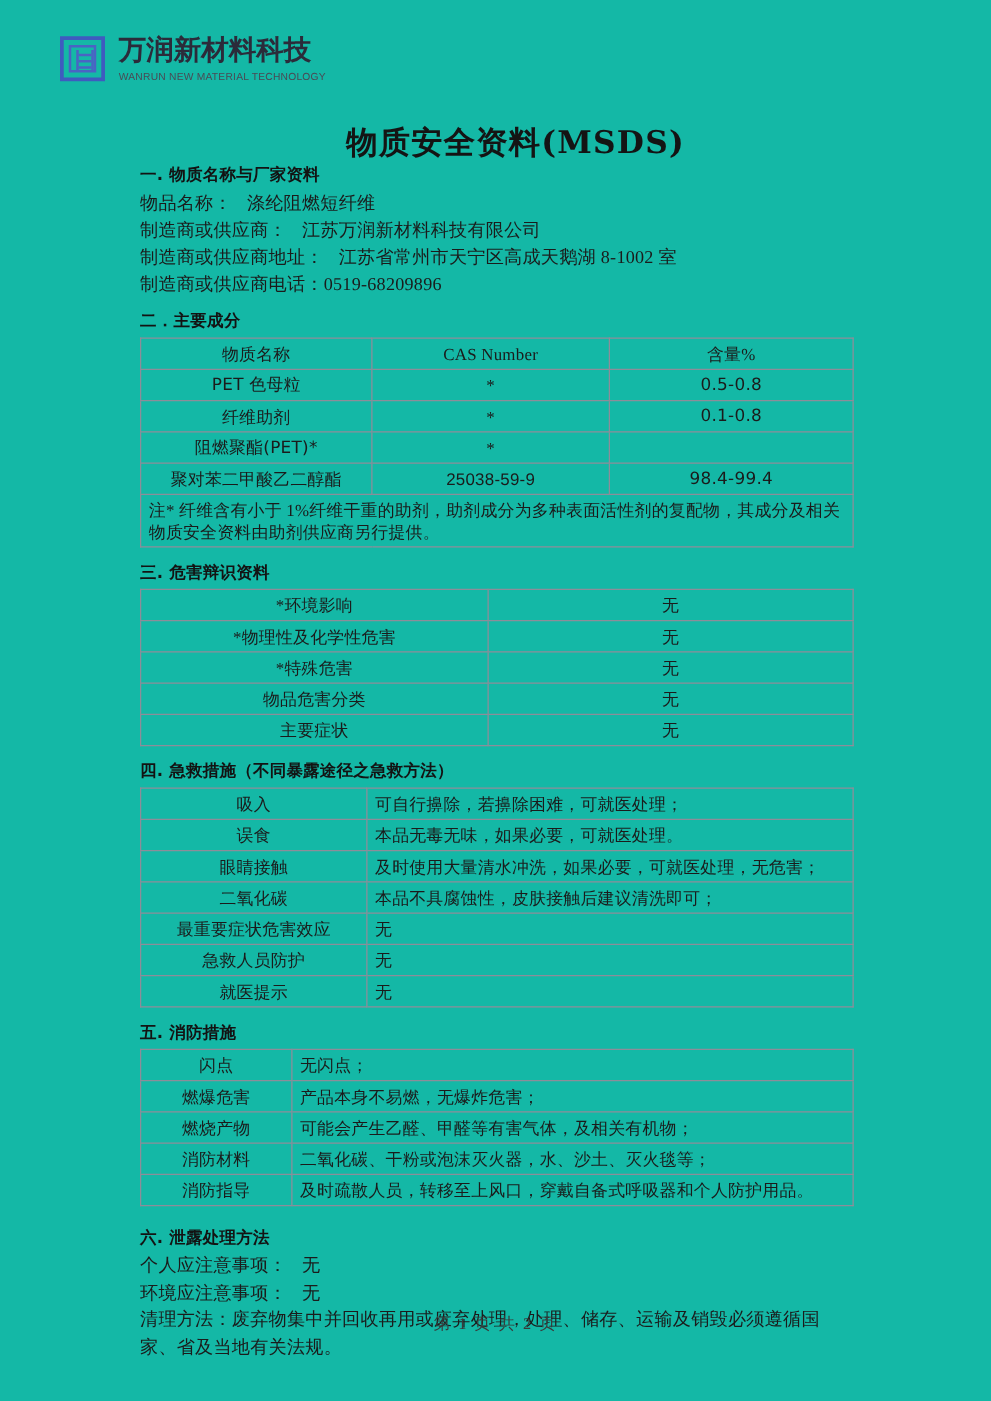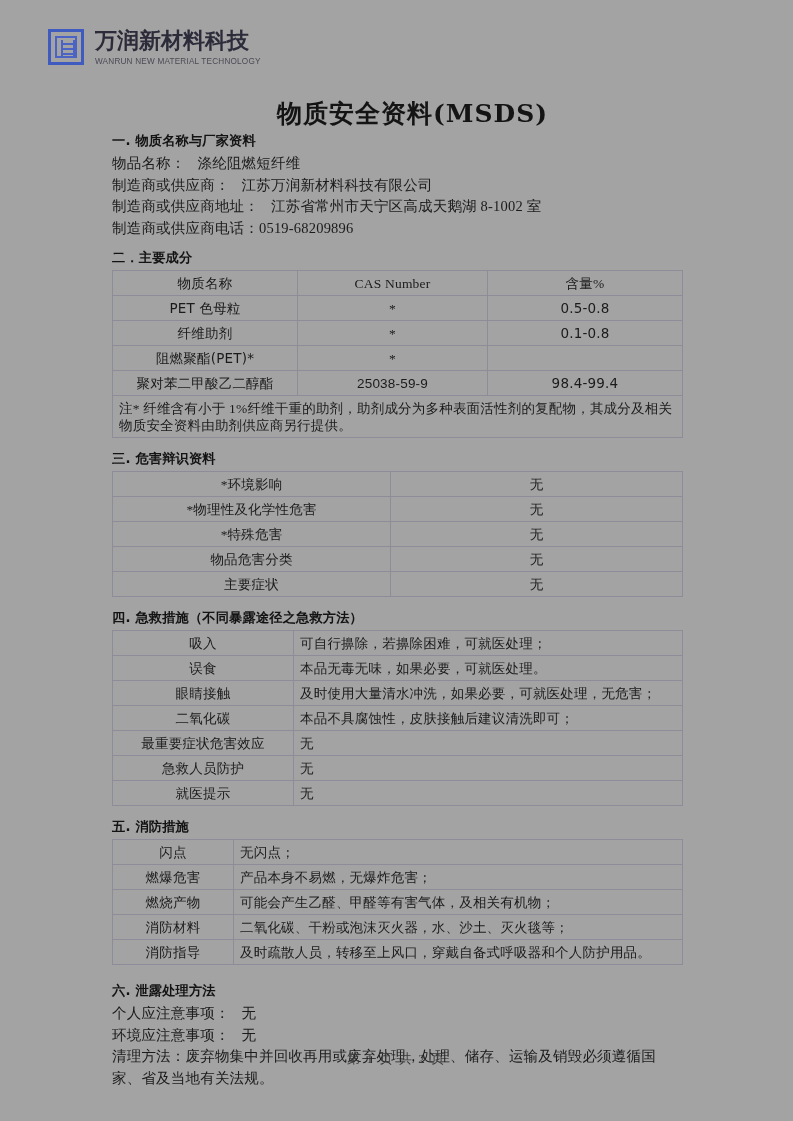--- a/index.html
+++ b/index.html
@@ -14,21 +14,21 @@
     font-family: "Liberation Serif", "DejaVu Serif", serif;
     color: #1b1b1b;
     overflow: hidden;
   }
 
   .page {
     position: absolute;
     left: 0; top: 0;
     width: 793px;
     height: 1121px;
-    background: #a3a3a3;
+    background: #14b8a6;
   }
 
   
   .header {
     position: absolute;
     left: 48px;
     top: 28px;
     display: flex;
     align-items: flex-start;
   }

